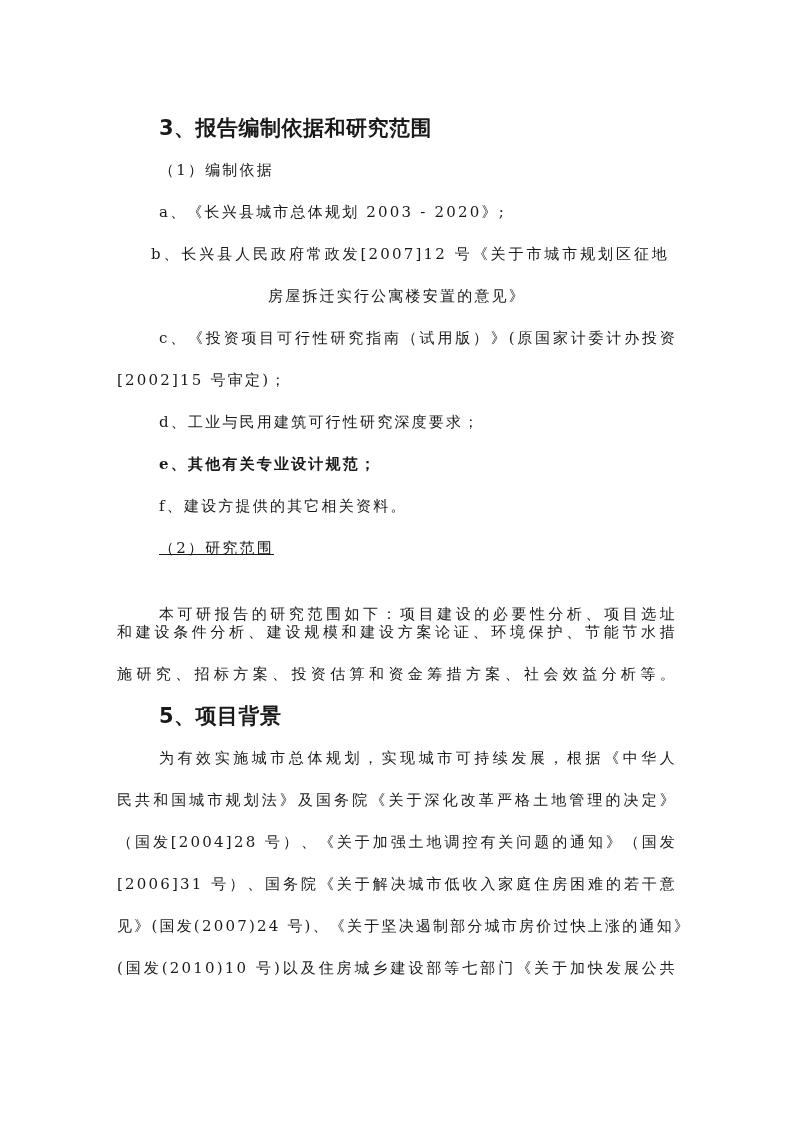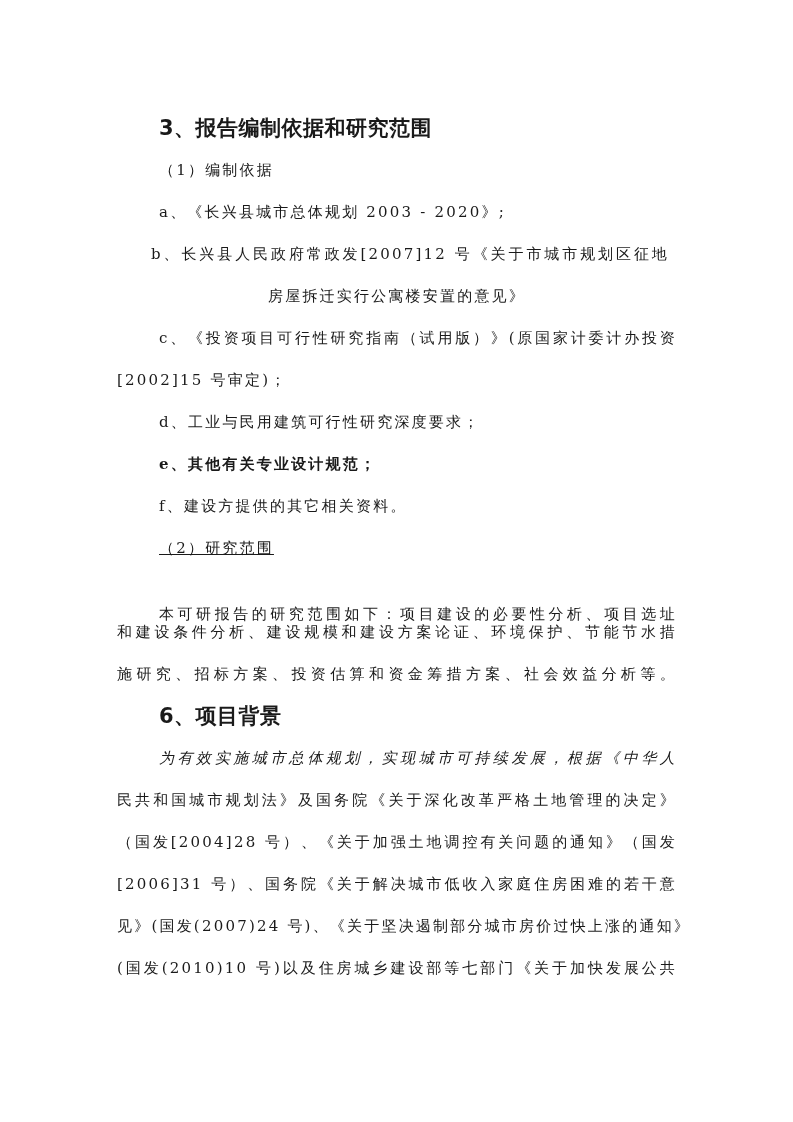--- a/index.html
+++ b/index.html
@@ -27,21 +27,21 @@
   <div class="line" style="top:368px;">[2002]15 号审定)；</div>
   <div class="line" style="top:410px; left:42px;">d、工业与民用建筑可行性研究深度要求；</div>
   <div class="line" style="top:452px; left:42px;font-weight:bold;">e、其他有关专业设计规范；</div>
   <div class="line" style="top:494px; left:42px;">f、建设方提供的其它相关资料。</div>
 
   <div class="line" style="top:536px; left:42px;text-decoration:underline;">（2）研究范围</div>
   <div class="line justify" style="top:578px; left:42px; width:518px;margin-top:24px;">本可研报告的研究范围如下：项目建设的必要性分析、项目选址</div>
   <div class="line justify" style="top:620px;">和建设条件分析、建设规模和建设方案论证、环境保护、节能节水措</div>
   <div class="line justify" style="top:662px;">施研究、招标方案、投资估算和资金筹措方案、社会效益分析等。</div>
 
-  <div class="line heading" style="top:704px; left:42px;">6、项目背景</div>
+  <div class="line heading" style="top:704px; left:42px;">5、项目背景</div>
 
-  <div class="line justify" style="top:746px; left:42px; width:518px;font-style:italic;">为有效实施城市总体规划，实现城市可持续发展，根据《中华人</div>
+  <div class="line justify" style="top:746px; left:42px; width:518px;">为有效实施城市总体规划，实现城市可持续发展，根据《中华人</div>
   <div class="line justify" style="top:788px;">民共和国城市规划法》及国务院《关于深化改革严格土地管理的决定》</div>
   <div class="line justify" style="top:830px;">（国发[2004]28 号）、《关于加强土地调控有关问题的通知》（国发</div>
   <div class="line justify" style="top:872px;">[2006]31 号）、国务院《关于解决城市低收入家庭住房困难的若干意</div>
   <div class="line justify" style="top:914px;">见》(国发(2007)24 号)、《关于坚决遏制部分城市房价过快上涨的通知》</div>
   <div class="line justify" style="top:956px;">(国发(2010)10 号)以及住房城乡建设部等七部门《关于加快发展公共</div>
 </div>
 
 </body></html>

